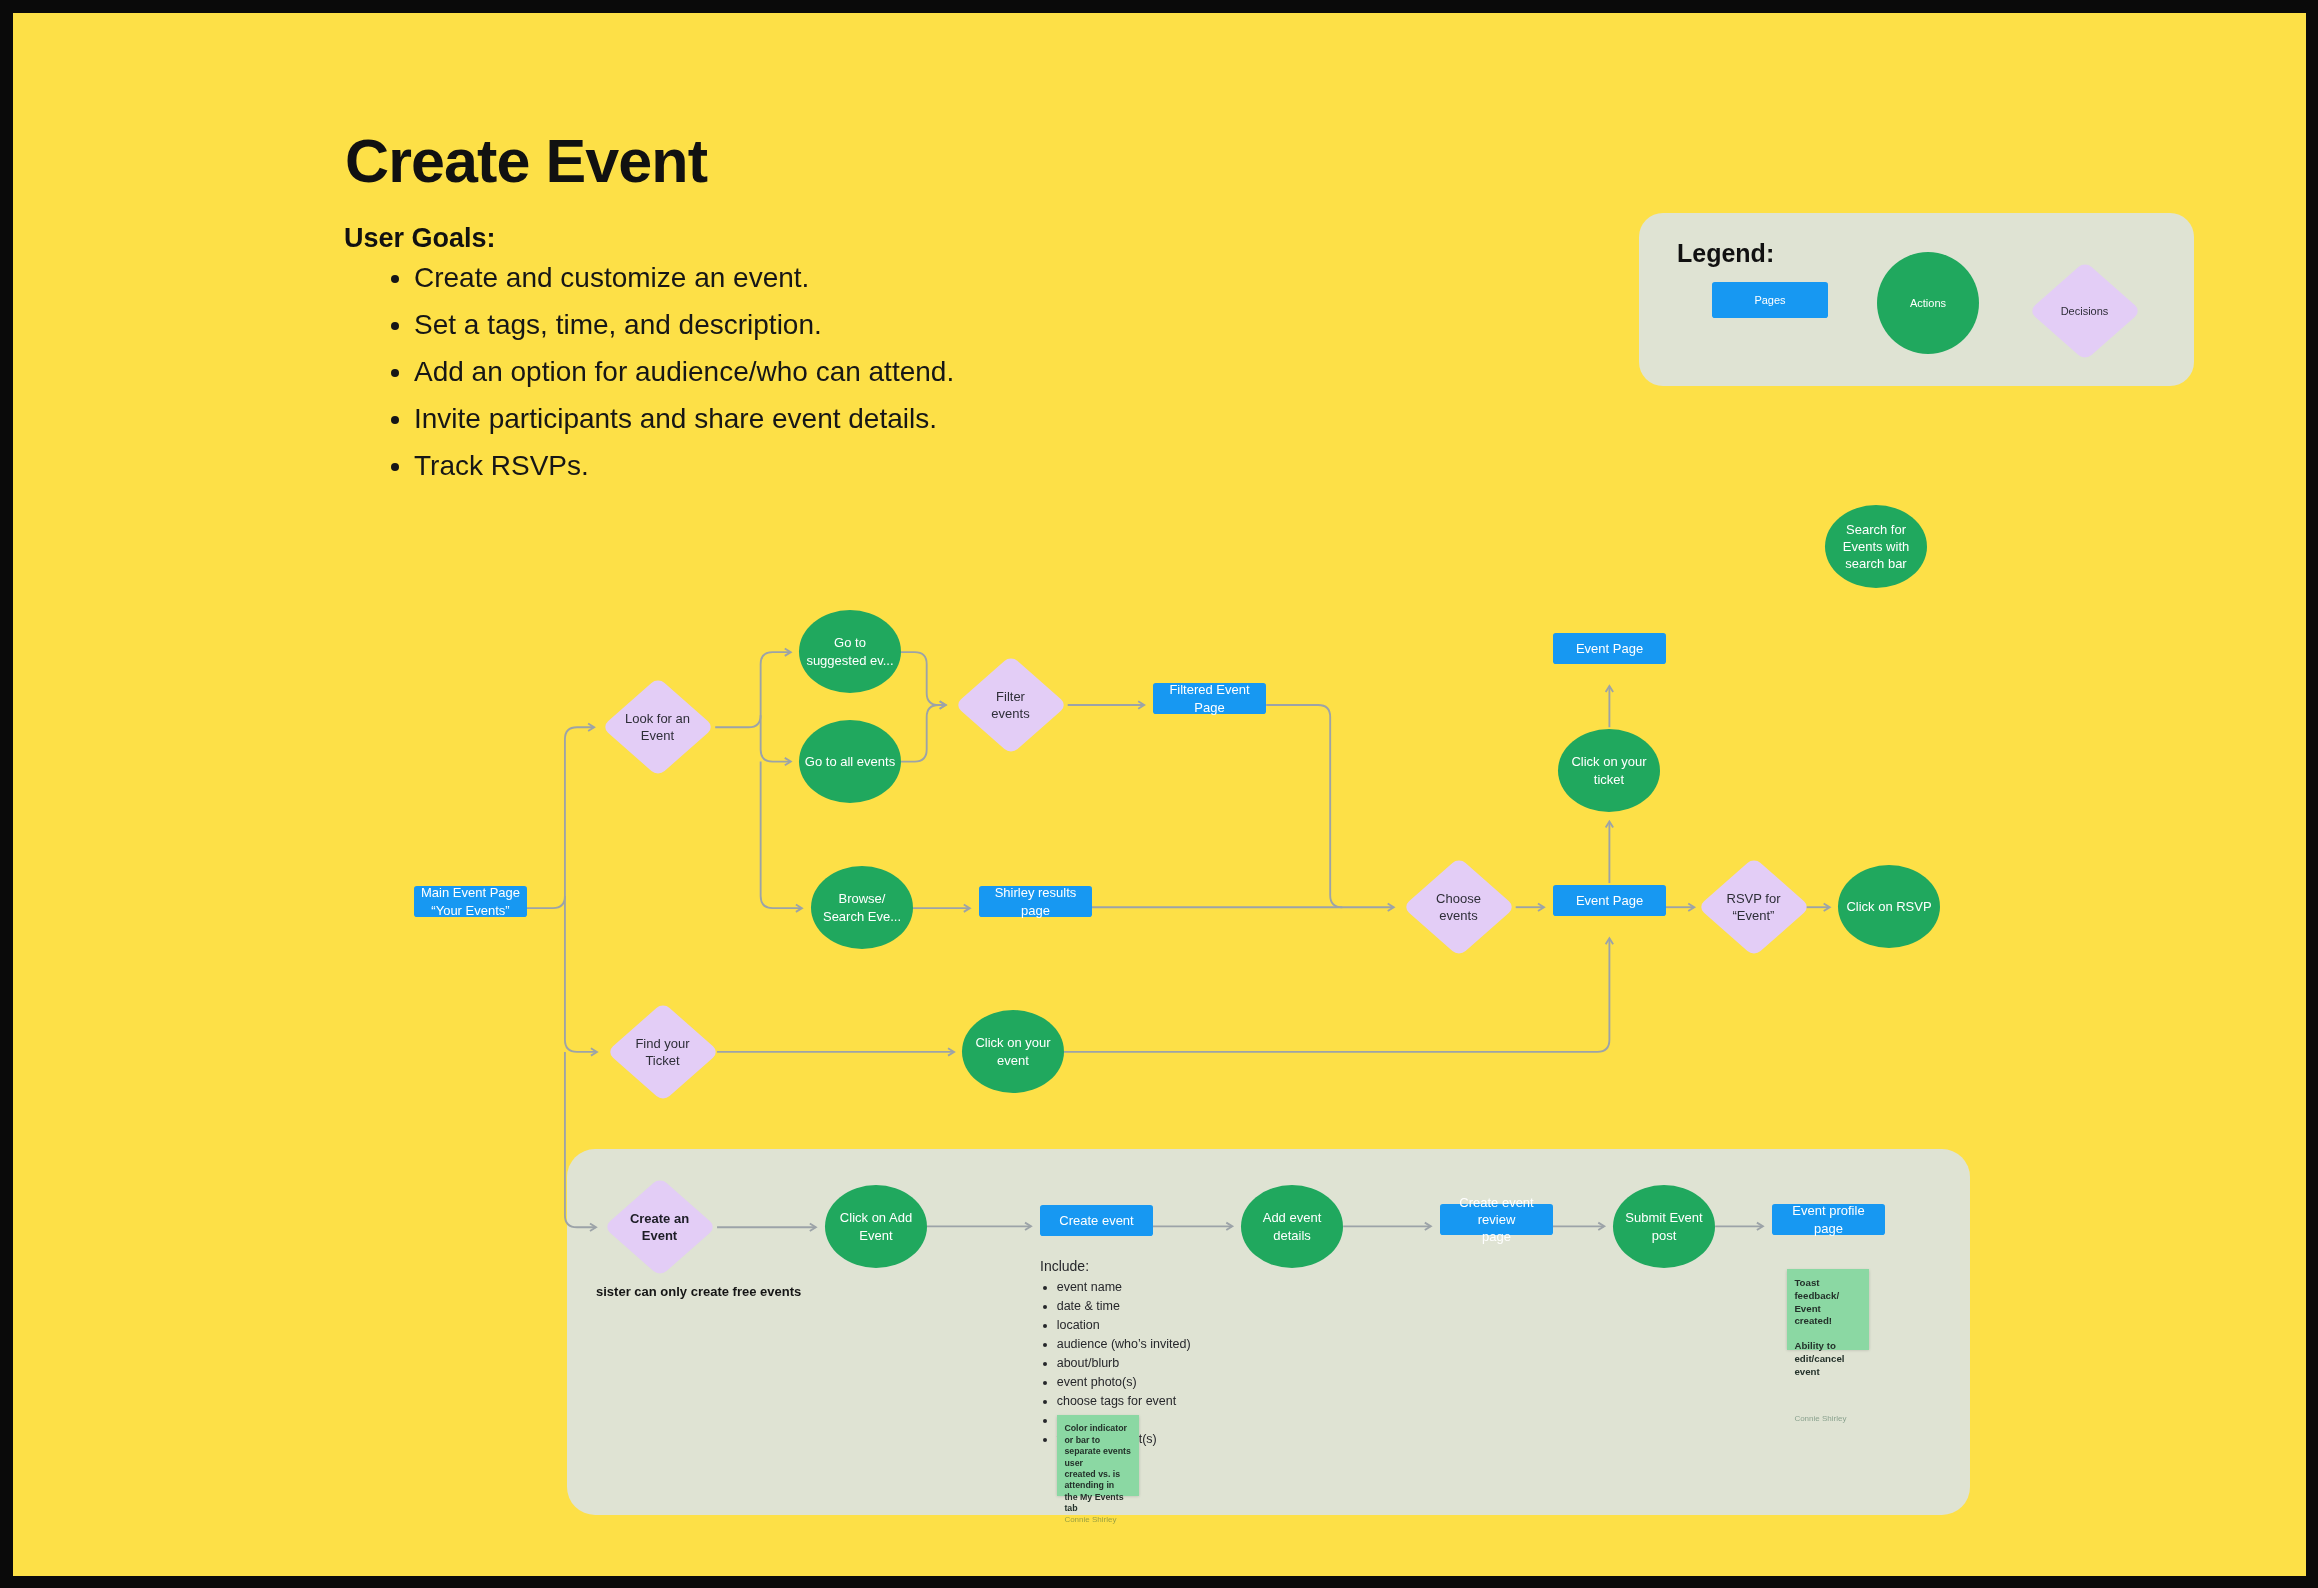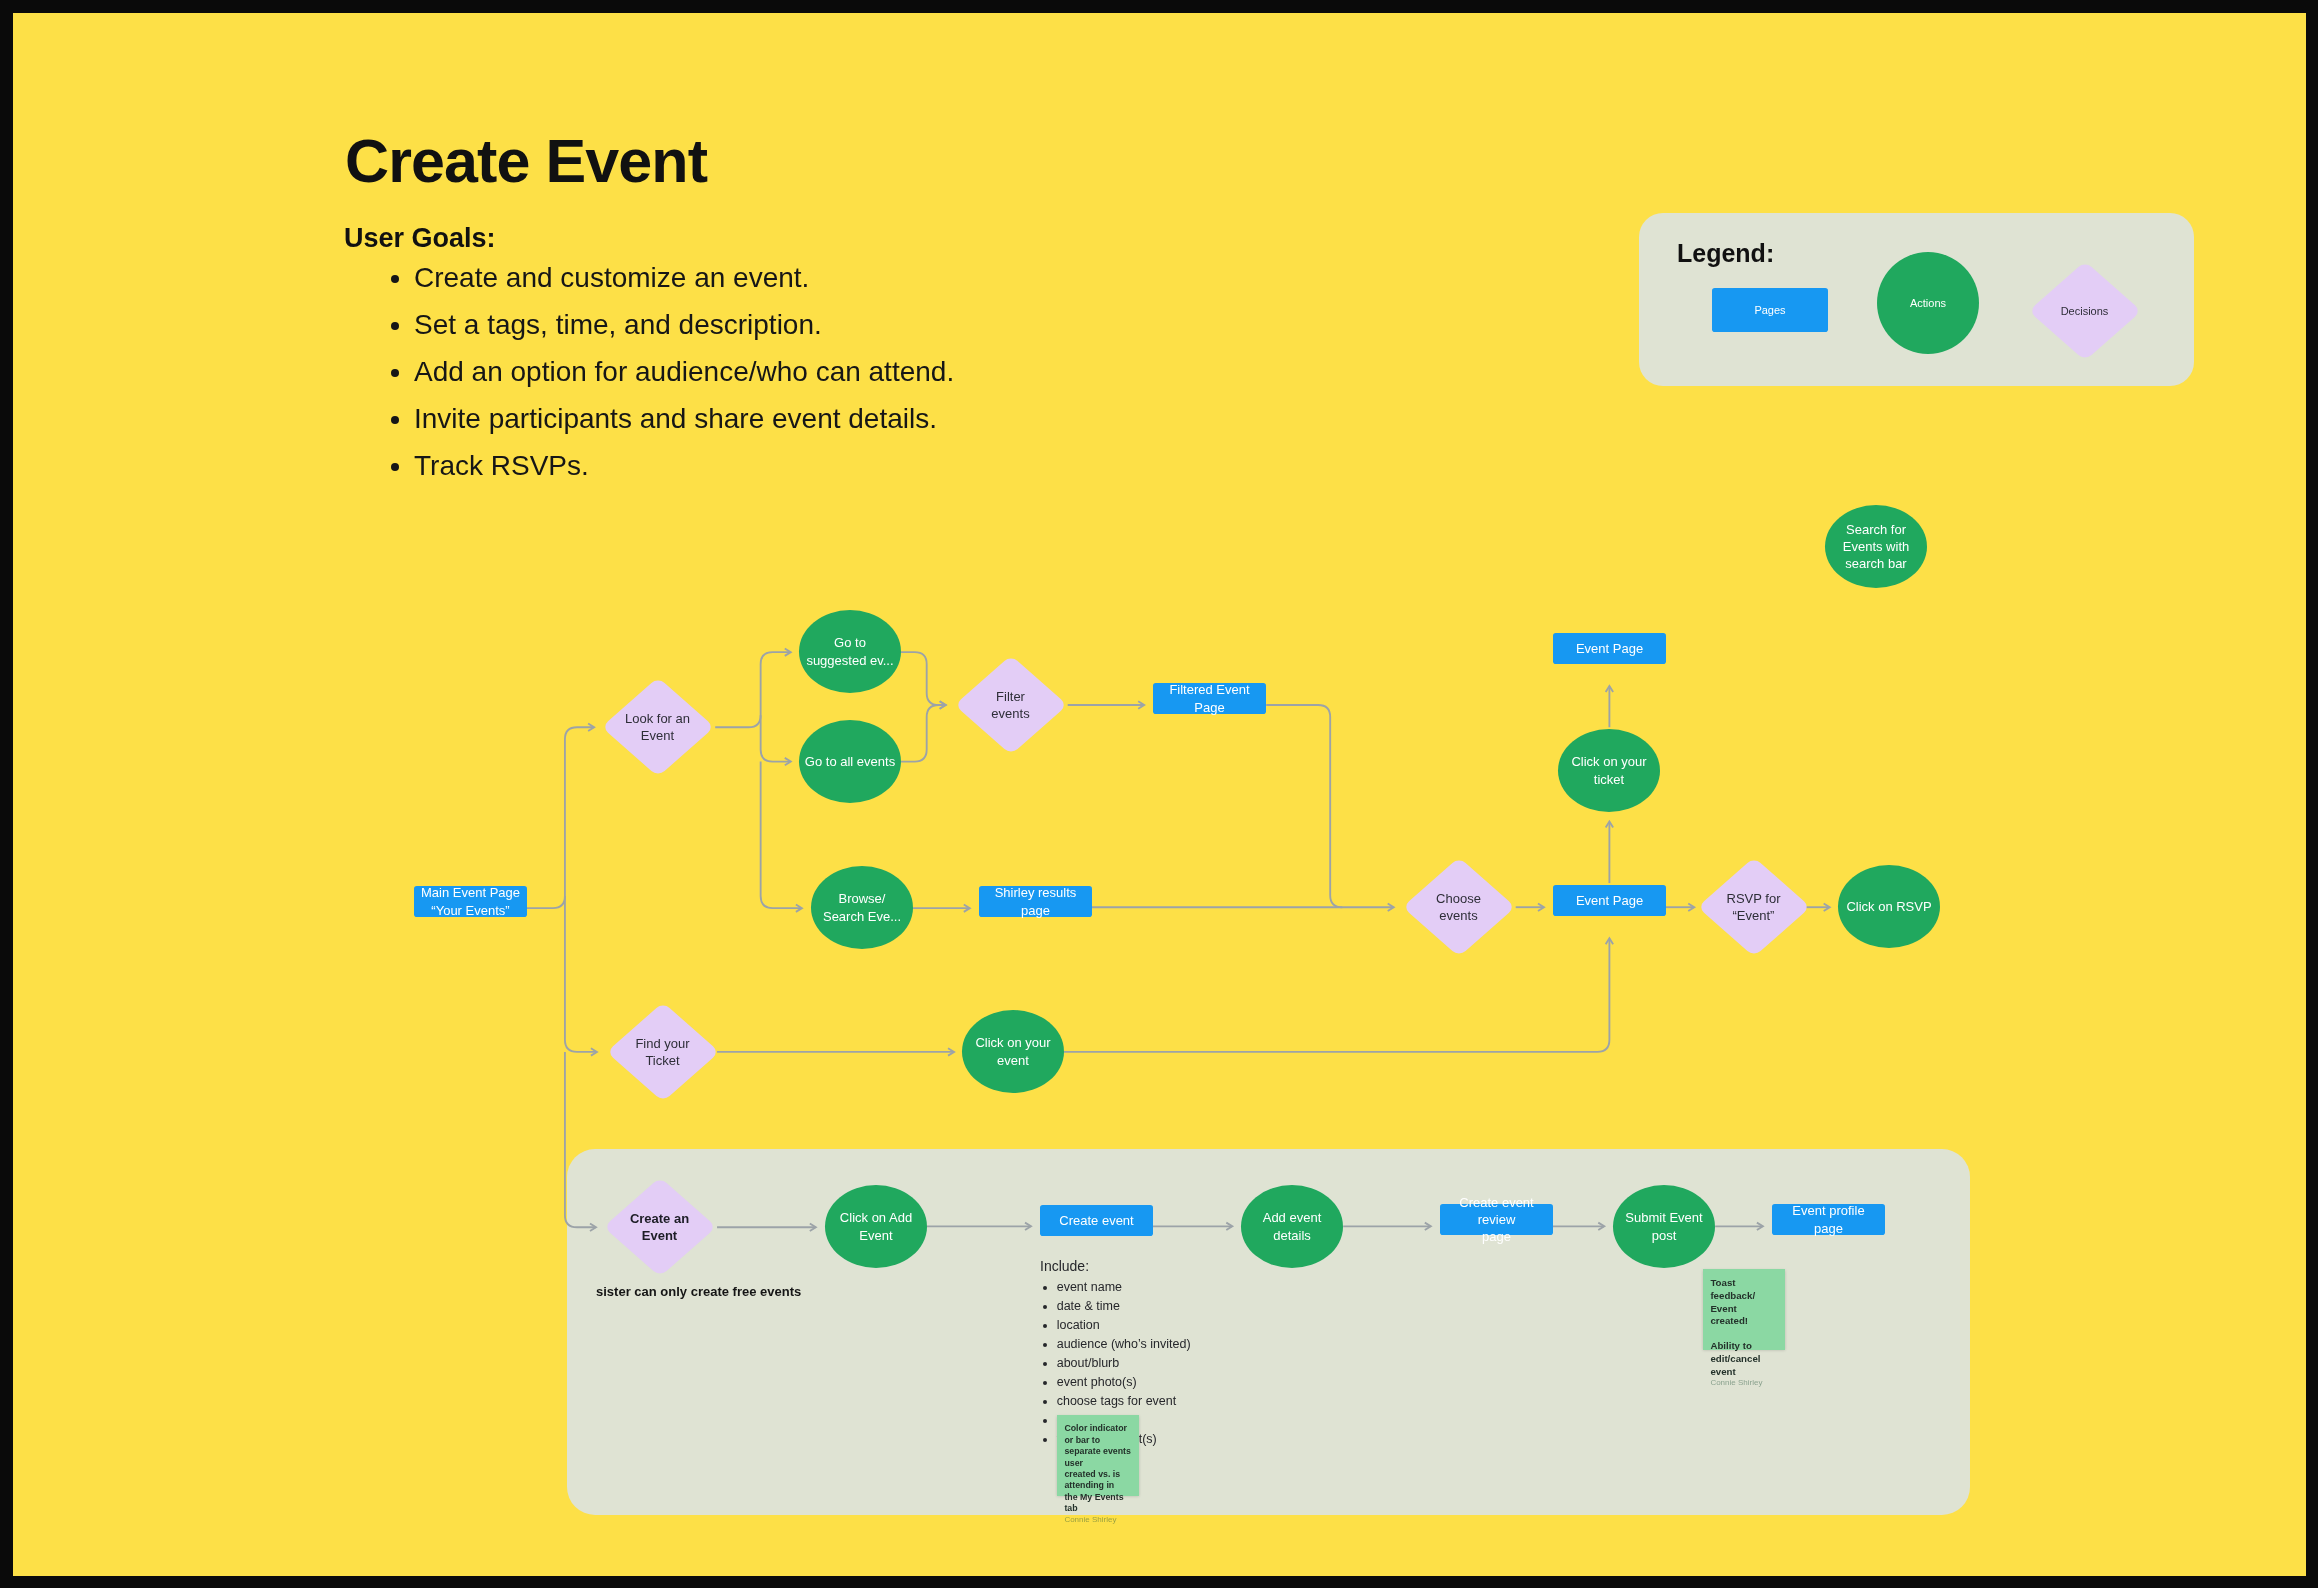--- a/index.html
+++ b/index.html
@@ -77,21 +77,21 @@
   <ul class="goals-list">
     <li>Create and customize an event.</li>
     <li>Set a tags, time, and description.</li>
     <li>Add an option for audience/who can attend.</li>
     <li>Invite participants and share event details.</li>
     <li>Track RSVPs.</li>
   </ul>
 
   <div class="abs panel legend-box"></div>
   <div class="legend-head">Legend:</div>
-  <div class="node rect" style="left:1699px;top:275px;width:116px;height:44px;align-items:center;">
+  <div class="node rect" style="left:1699px;top:269px;width:116px;height:36px;align-items:center;">
     <span class="lbl" style="font-size:11px;">Pages</span>
   </div>
   <div class="node circle" style="left:1864px;top:239px;">
     <span class="lbl" style="font-size:11px;">Actions</span>
   </div>
   <div class="node diamond" style="left:2015px;top:248px;">
     <span class="dshape"></span>
     <span class="lbl" style="font-size:11px;">Decisions</span>
   </div>
 
@@ -249,21 +249,21 @@
       <li>location</li>
       <li>audience (who’s invited)</li>
       <li>about/blurb</li>
       <li>event photo(s)</li>
       <li>choose tags for event</li>
       <li>age group(s)</li>
       <li>topic(s)/interest(s)</li>
     </ul>
   </div>
 
-  <div class="sticky" style="left:1690px;top:1256px;">
+  <div class="sticky" style="left:1774px;top:1256px;gap:36px;">
     <div class="stext">Toast feedback/ Event
 created!
 
 Ability to edit/cancel event</div>
     <div class="sauthor">Connie Shirley</div>
   </div>
 
   <div class="sticky" style="left:1044px;top:1402px;">
     <div class="stext" style="font-size:8.8px;">Color indicator or bar to
 separate events user

